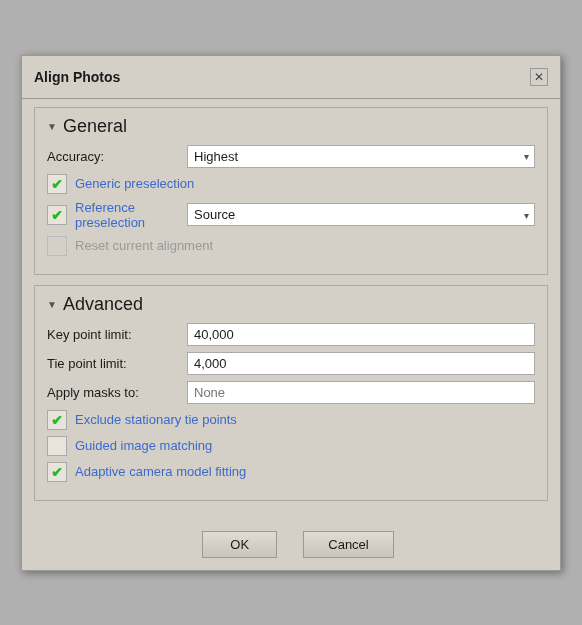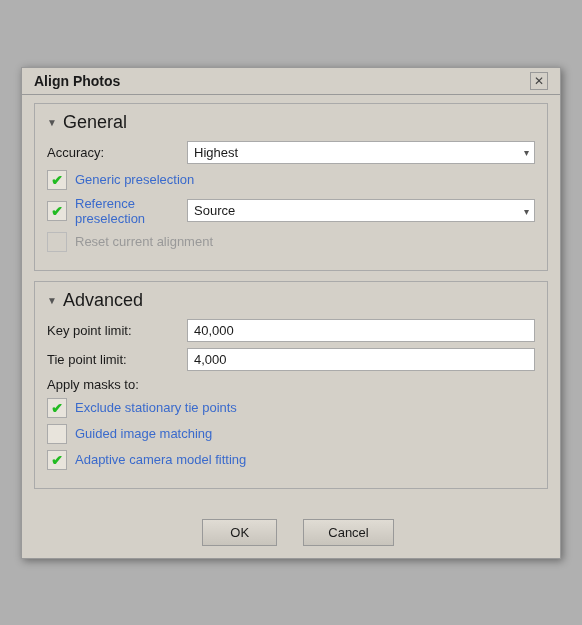--- a/index.html
+++ b/index.html
@@ -23,21 +23,21 @@
       background: #d4d0c8;
       border: 1px solid #999;
       width: 540px;
       box-shadow: 2px 2px 8px rgba(0,0,0,0.4);
       position: relative;
     }
 
     .title-bar {
       background: #d4d0c8;
       border-bottom: 1px solid #999;
-      padding: 4px 12px;
+      padding: 12px 12px;
       display: flex;
       align-items: center;
       justify-content: space-between;
     }
 
     .title-text {
       font-size: 14px;
       font-weight: bold;
       color: #1a1a1a;
     }
@@ -292,20 +292,23 @@
 
       <div class="form-row">
         <span class="form-label">Tie point limit:</span>
         <div class="form-control-wrap">
           <input type="text" value="4,000" style="">
         </div>
       </div>
 
       <div class="form-row">
         <span class="form-label">Apply masks to:</span>
+        <div class="form-control-wrap">
+          <input type="text" class="input-readonly" placeholder="None" readonly="" style="">
+        </div>
       </div>
 
       <div class="checkbox-row">
         <div class="checkbox-wrap checked">
           <span class="check-icon">✔</span>
         </div>
         <span class="checkbox-label">Exclude stationary tie points</span>
       </div>
 
       <div class="checkbox-row">

